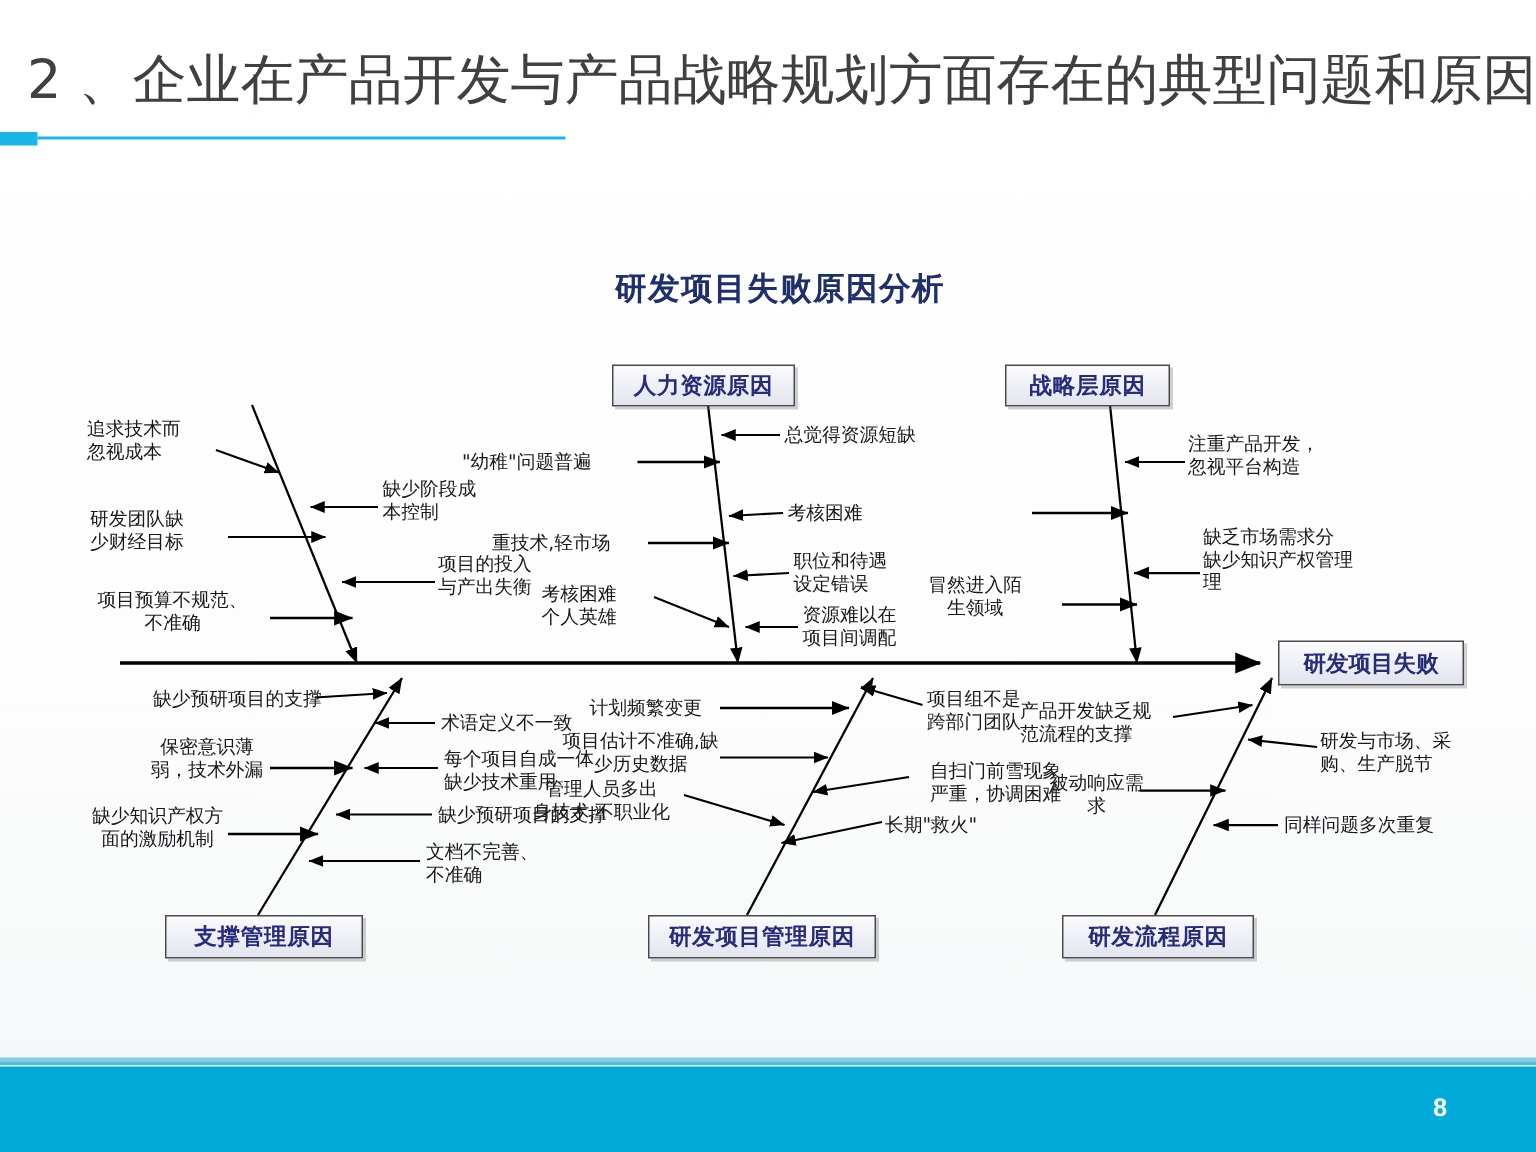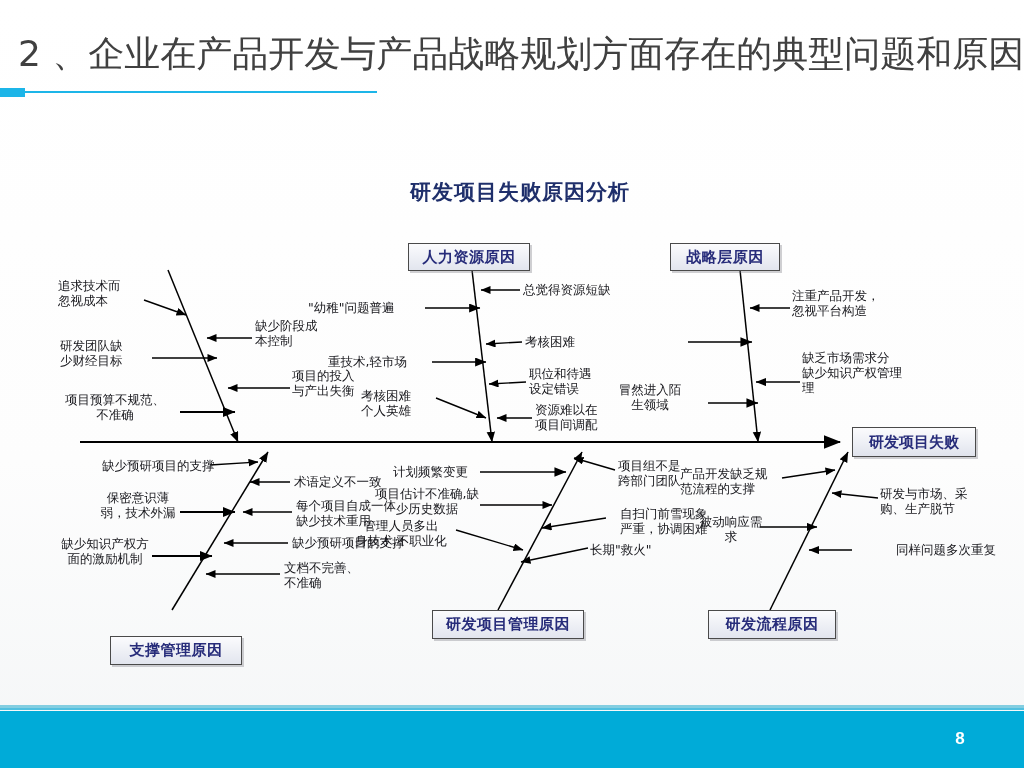--- a/index.html
+++ b/index.html
@@ -133,21 +133,21 @@
       <line x1="730" y1="450" x2="808" y2="292" stroke="#000" stroke-width="1.5" marker-end="url(#ahs)"></line>
       <line x1="742" y1="318" x2="795" y2="310" stroke="#000" stroke-width="1.4" marker-end="url(#ahs)"></line>
       <line x1="838" y1="338" x2="792" y2="333" stroke="#000" stroke-width="1.4" marker-end="url(#ahs)"></line>
       <line x1="720" y1="367" x2="777" y2="367" stroke="#000" stroke-width="1.5" marker-end="url(#ahs)"></line>
       <line x1="812" y1="390" x2="769" y2="390" stroke="#000" stroke-width="1.5" marker-end="url(#ahs)"></line>
     </svg>
 
     <div class="cat-box" style="left:368px;top:83px;width:122px;height:28px;">人力资源原因</div>
     <div class="cat-box" style="left:630px;top:83px;width:110px;height:28px;">战略层原因</div>
 
-    <div class="cat-box" style="left:70px;top:476px;width:132px;height:29px;">支撑管理原因</div>
+    <div class="cat-box" style="left:70px;top:450px;width:132px;height:29px;">支撑管理原因</div>
     <div class="cat-box" style="left:392px;top:450px;width:152px;height:29px;">研发项目管理原因</div>
     <div class="cat-box" style="left:668px;top:450px;width:128px;height:29px;">研发流程原因</div>
 
     <div class="head-box" style="left:812px;top:267px;width:124px;height:30px;">研发项目失败</div>
 
     <div class="cause ta-l" style="left:18px;top:118px;width:96px;">追求技术而
 忽视成本</div>
     <div class="cause ta-l" style="left:215px;top:158px;width:100px;">缺少阶段成
 本控制</div>
     <div class="cause ta-l" style="left:20px;top:178px;width:96px;">研发团队缺
@@ -198,21 +198,21 @@
     <div class="cause ta-c" style="left:300px;top:358px;width:122px;">管理人员多出
 身技术,不职业化</div>
     <div class="cause ta-l" style="left:550px;top:382px;width:90px;">长期"救火"</div>
 
     <div class="cause ta-l" style="left:640px;top:306px;width:122px;">产品开发缺乏规
 范流程的支撑</div>
     <div class="cause ta-l" style="left:840px;top:326px;width:118px;">研发与市场、采
 购、生产脱节</div>
     <div class="cause ta-c" style="left:648px;top:354px;width:86px;">被动响应需
 求</div>
-    <div class="cause ta-l" style="left:816px;top:382px;width:140px;text-align:right;">同样问题多次重复</div>
+    <div class="cause ta-l" style="left:816px;top:382px;width:140px;">同样问题多次重复</div>
 
   </div>
 
   <div id="footer-hairline"></div>
   <div id="footer-hairline2"></div>
   <div id="footer-band"></div>
   <div id="page-number">8</div>
 
 </div>
 

